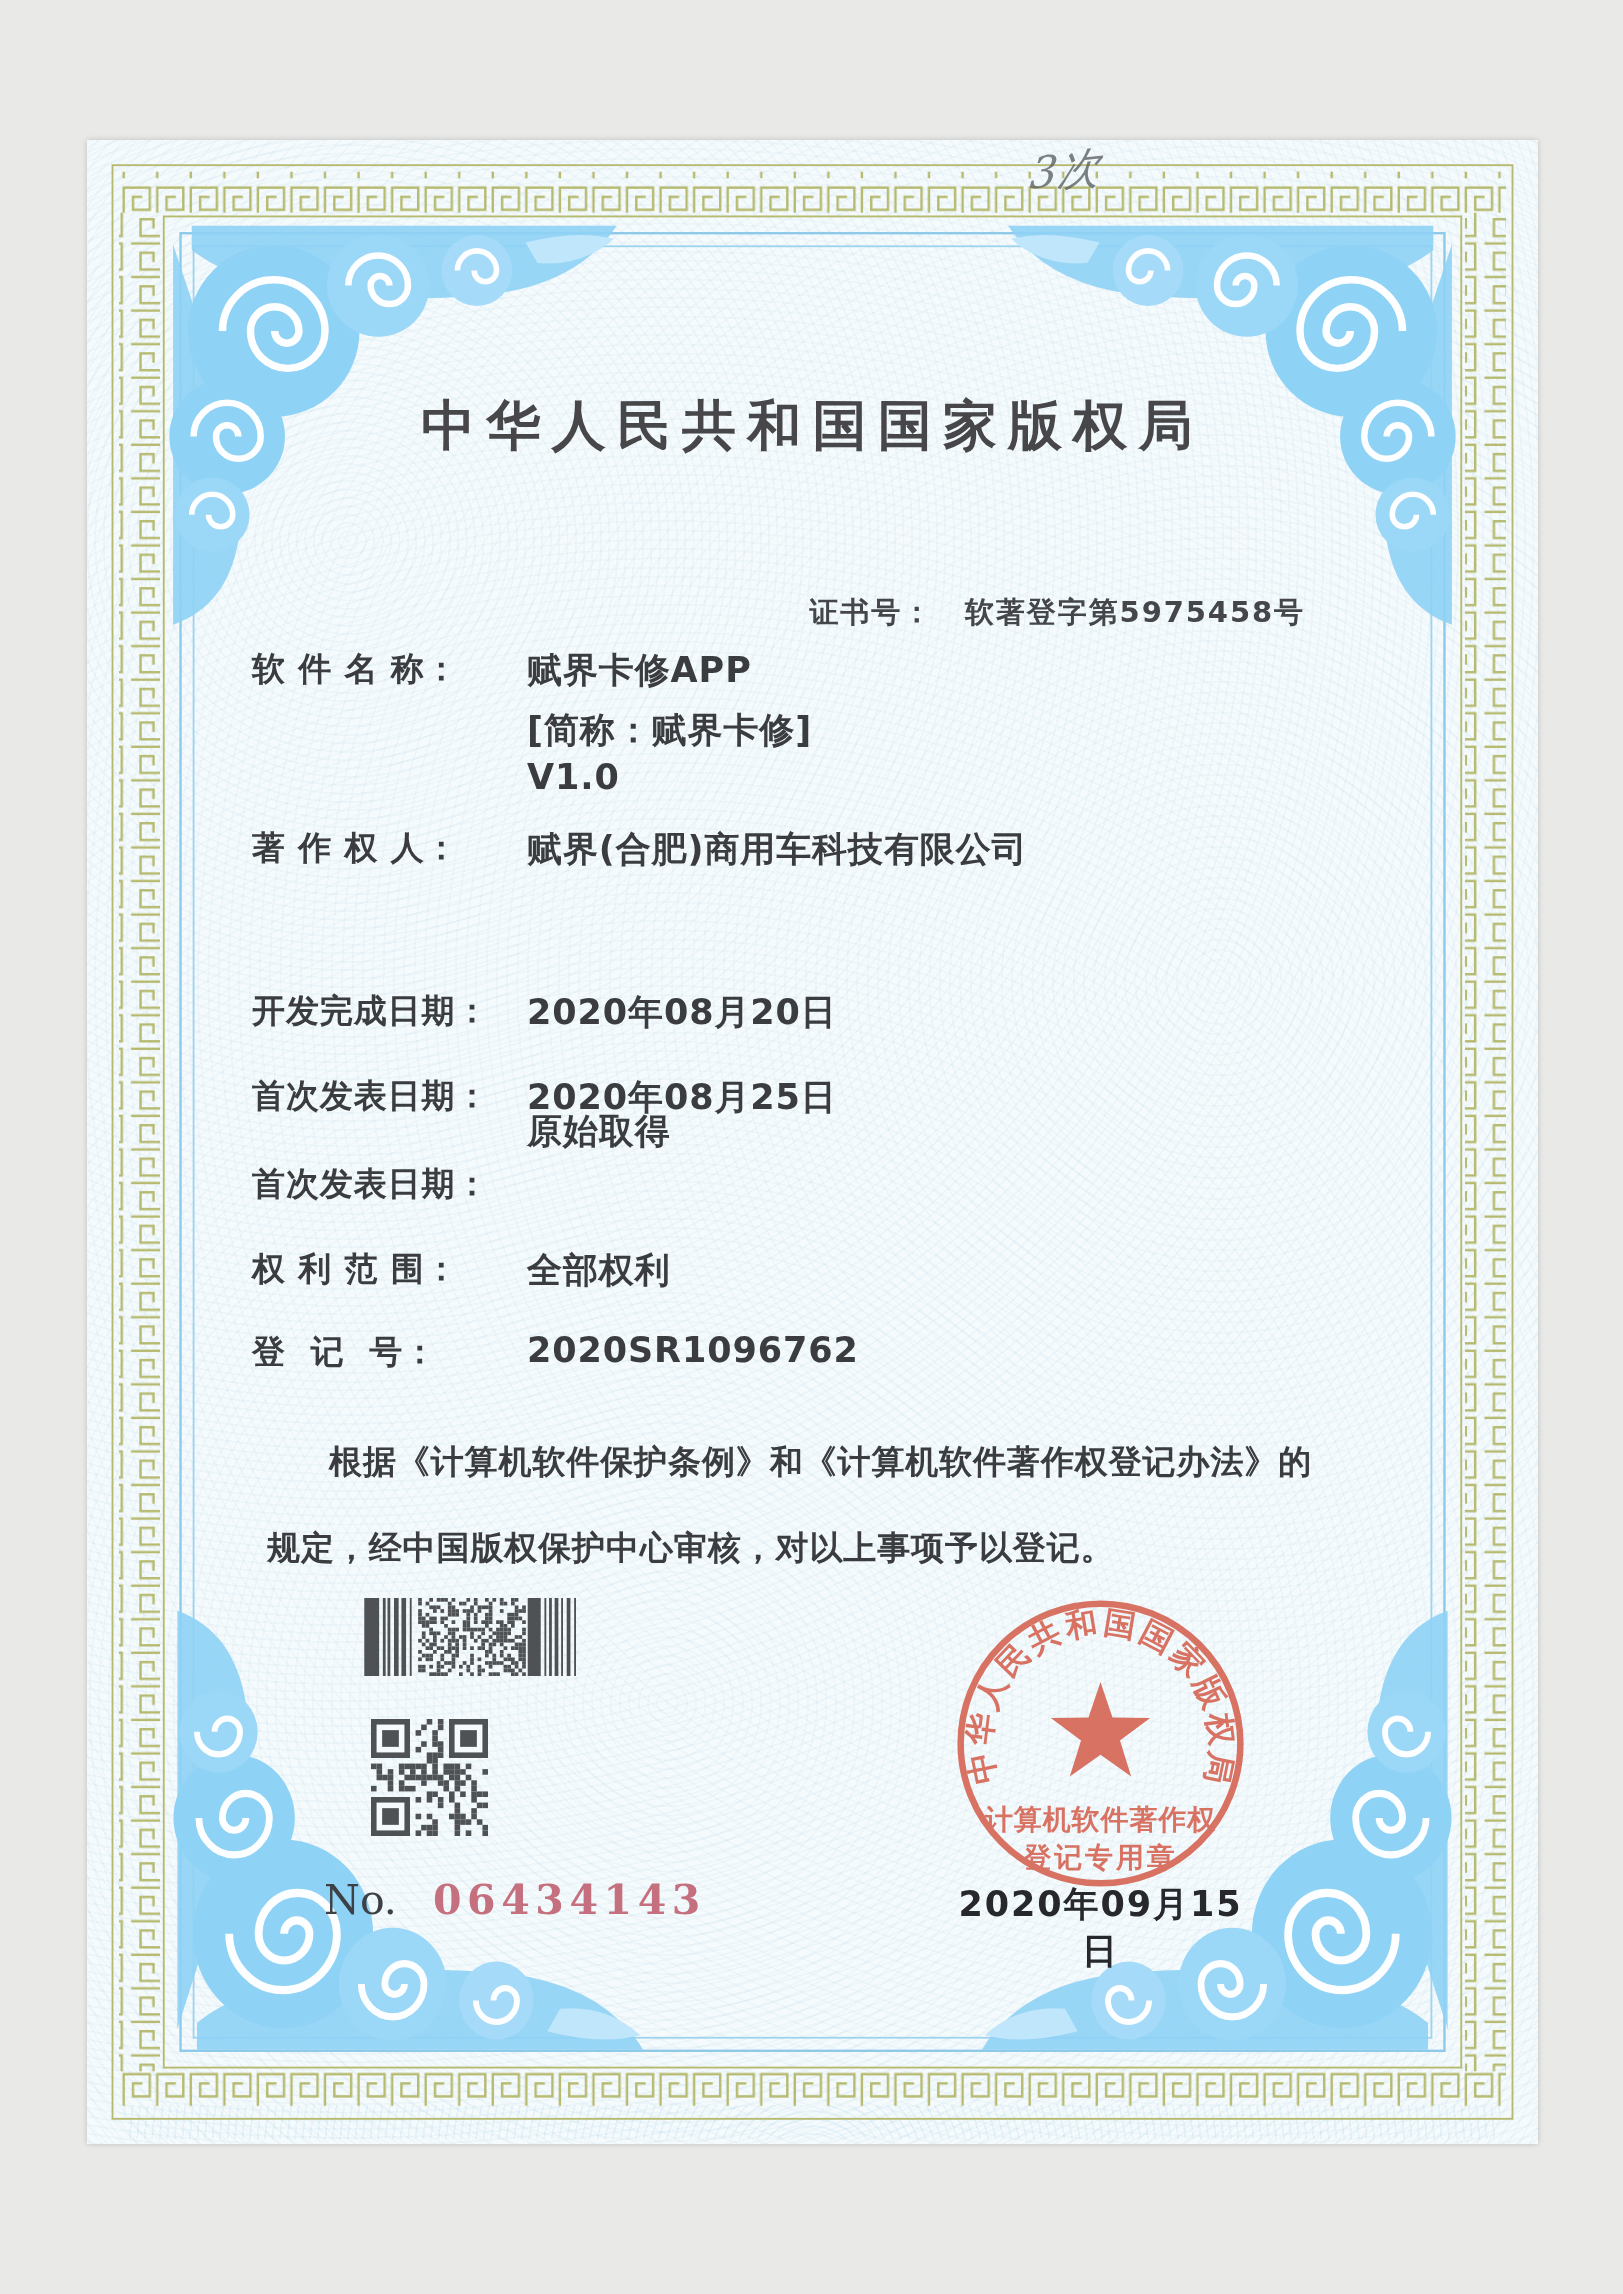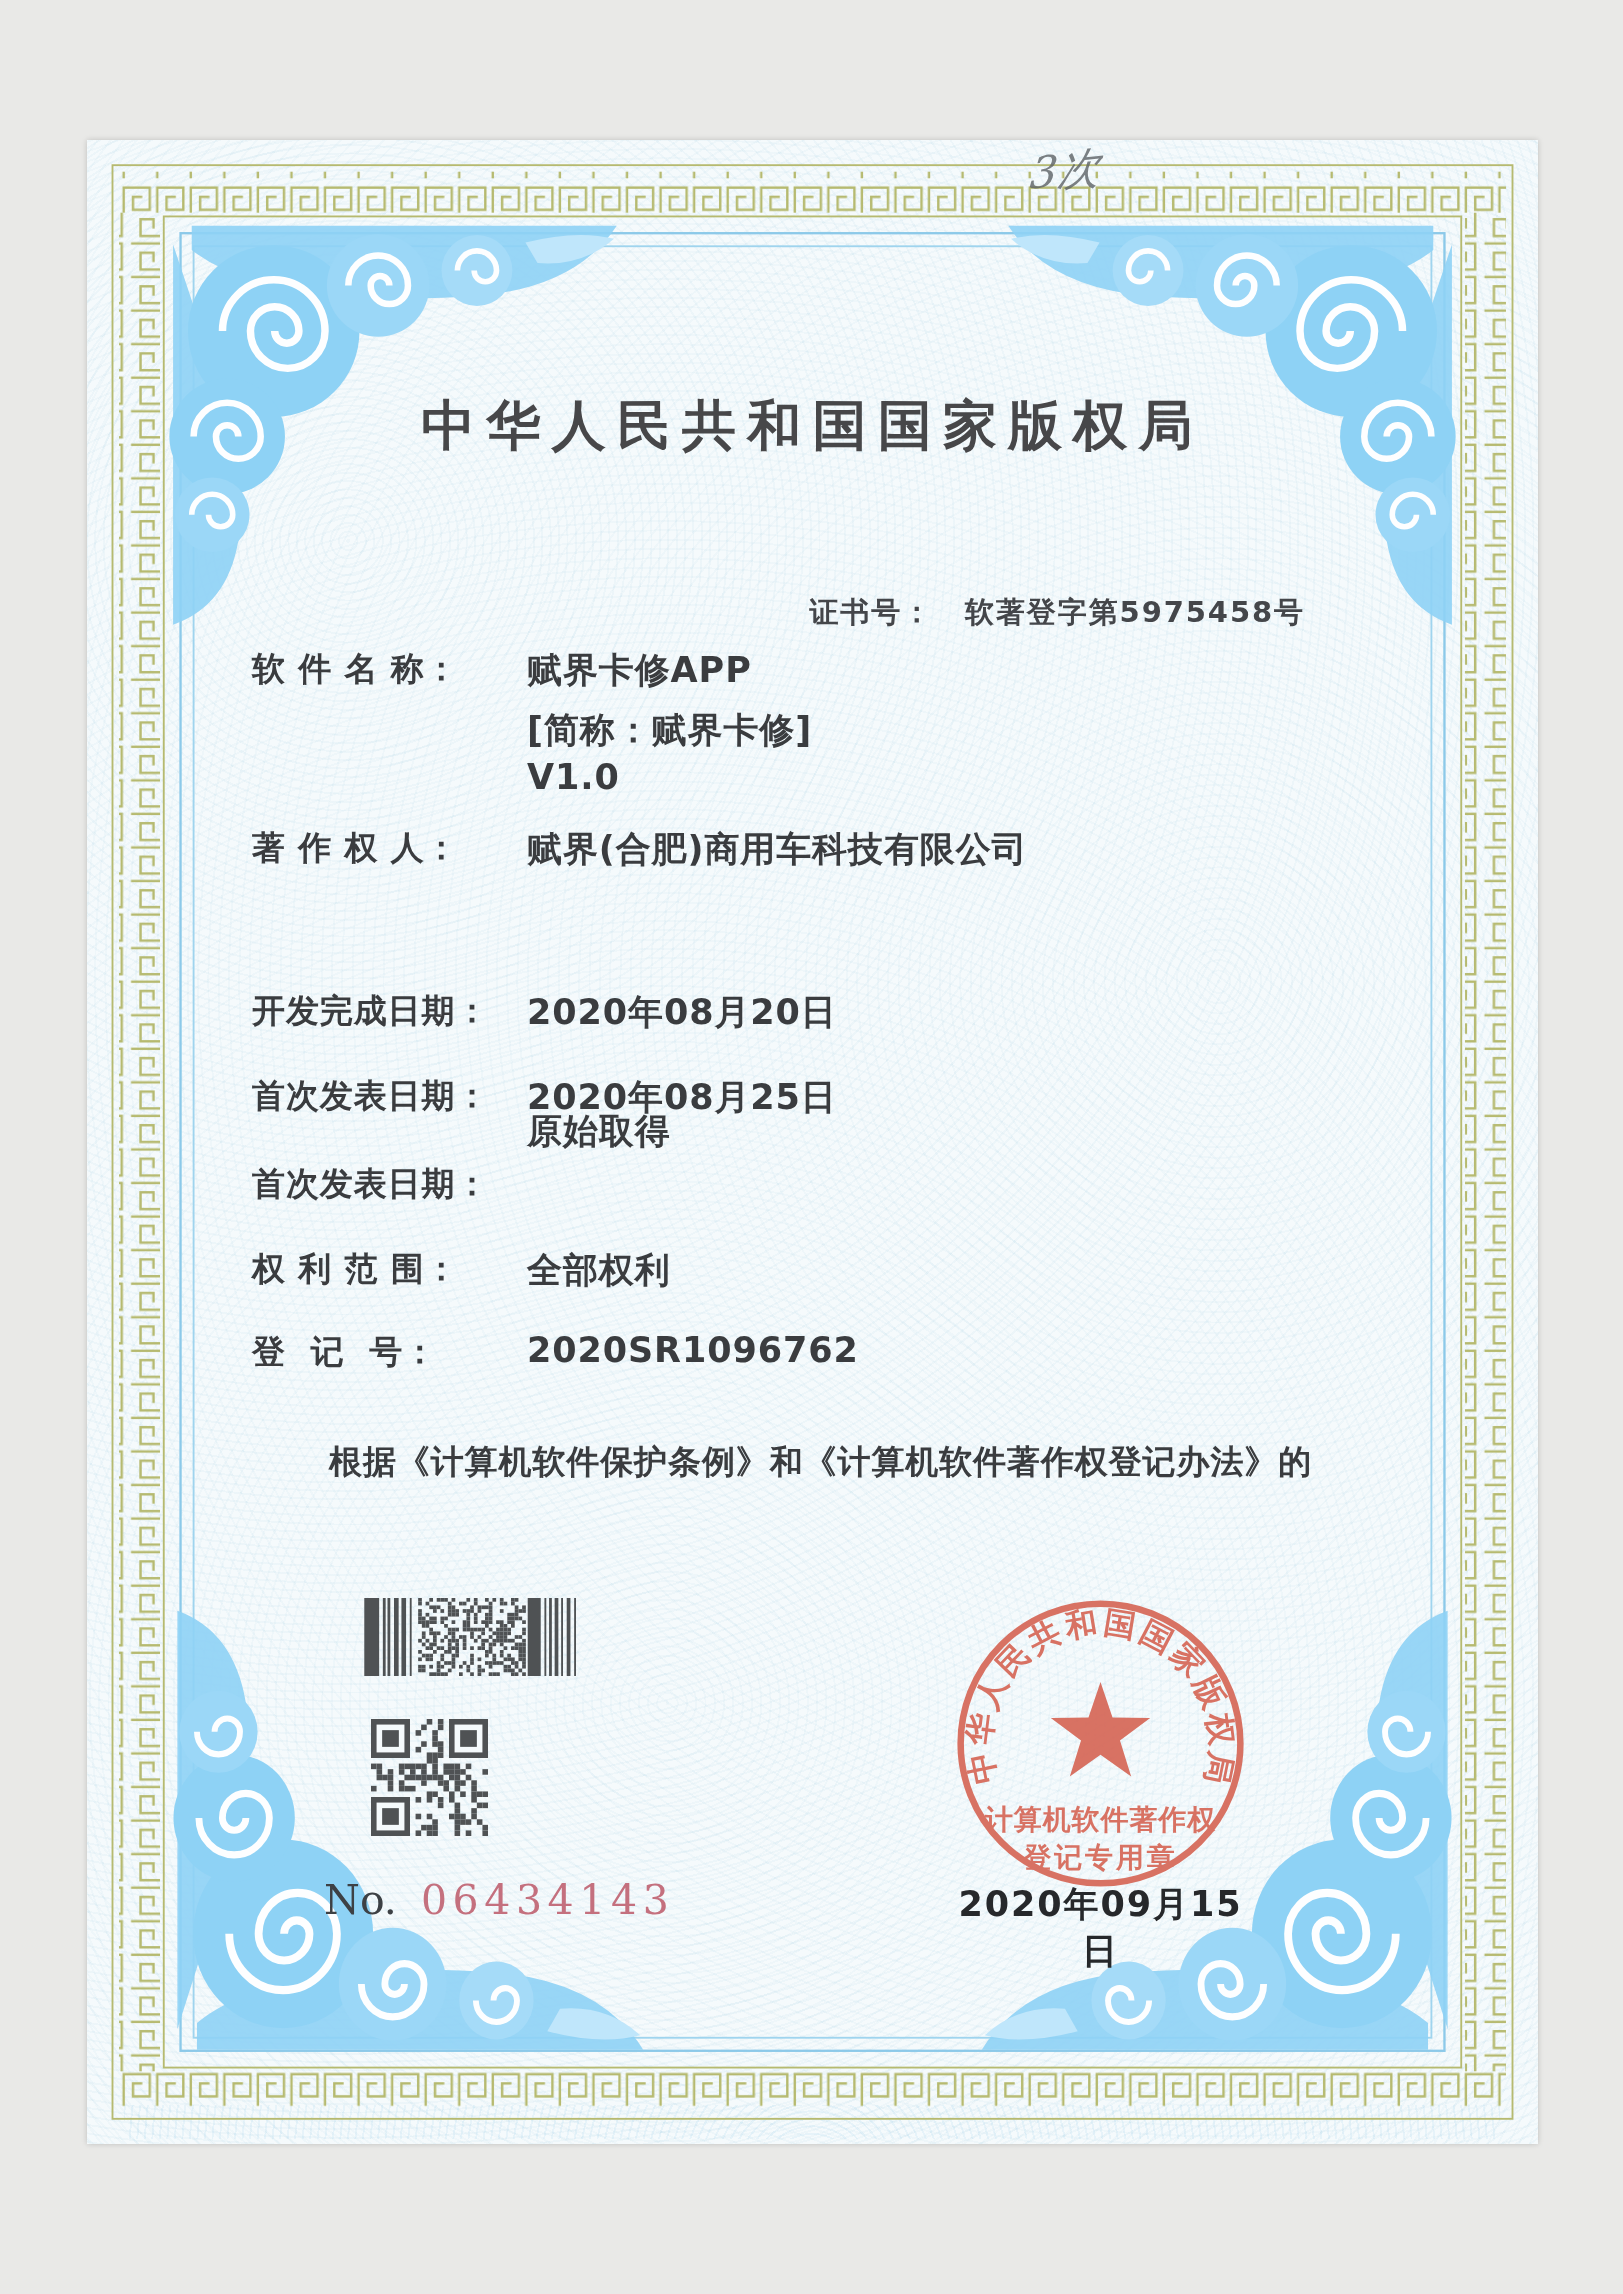--- a/index.html
+++ b/index.html
@@ -40,21 +40,21 @@
   }
   .field-value{
     left:440px;font-size:35px;font-weight:700;color:#3a3c3f;letter-spacing:0.9px;white-space:pre;
   }
   .statement{
     left:148px;top:1279px;width:1175px;
     font-size:33px;font-weight:600;color:#3a3c3f;line-height:86px;letter-spacing:0.9px;margin-left:32px;
   }
   .statement .l1{text-indent:62px;}
   .serial-line{left:237px;top:1736px;font-family:"DejaVu Serif",serif;font-size:41px;color:#3d4145;}
-  .serial-number{color:#c4707e;letter-spacing:5.6px;margin-left:24px;font-weight:400;}
+  .serial-number{color:#c4707e;letter-spacing:5.6px;margin-left:36px;font-weight:700;}
   .issue-date{
     left:855px;top:1741px;width:317px;text-align:center;
     font-size:35px;font-weight:700;color:#26282b;letter-spacing:1.9px;z-index:6;
   }
   .seal-wrap{left:855px;top:1445px;width:317px;height:317px;z-index:5;opacity:.88;}
   .barcode-wrap{left:277px;top:1458px;width:216px;height:78px;}
   .qr-wrap{left:284px;top:1579px;width:117px;height:117px;}
   .border-svg{left:0;top:0;width:1451px;height:2004px;z-index:1;pointer-events:none;}
   .content-layer{z-index:3;}
   .handwriting{
@@ -144,20 +144,21 @@
   <div class="abs field-value content-layer" style="top:968px">原始取得</div>
 
   <div class="abs field-label content-layer" style="top:1107px">权 利 范 围：</div>
   <div class="abs field-value content-layer" style="top:1107px">全部权利</div>
 
   <div class="abs field-label content-layer" style="top:1190px">登  记  号：</div>
   <div class="abs field-value content-layer" style="top:1190px">2020SR1096762</div>
 
   <div class="abs statement content-layer">
     <div class="l1">根据《计算机软件保护条例》和《计算机软件著作权登记办法》的</div>
+    <div class="l2">规定，经中国版权保护中心审核，对以上事项予以登记。</div>
   </div>
 
   <div class="abs barcode-wrap content-layer">
     <svg id="bc-svg" width="216" height="78" viewBox="0 0 232 84" xmlns="http://www.w3.org/2000/svg">
         <rect x="0" y="0" width="16" height="84" fill="#4f5254"></rect>
         <rect x="20" y="0" width="3" height="84" fill="#4f5254"></rect>
         <rect x="25" y="0" width="3" height="84" fill="#4f5254"></rect>
         <rect x="32" y="0" width="5" height="84" fill="#4f5254"></rect>
         <rect x="40" y="0" width="5" height="84" fill="#4f5254"></rect>
         <rect x="49" y="0" width="2" height="84" fill="#4f5254"></rect>

